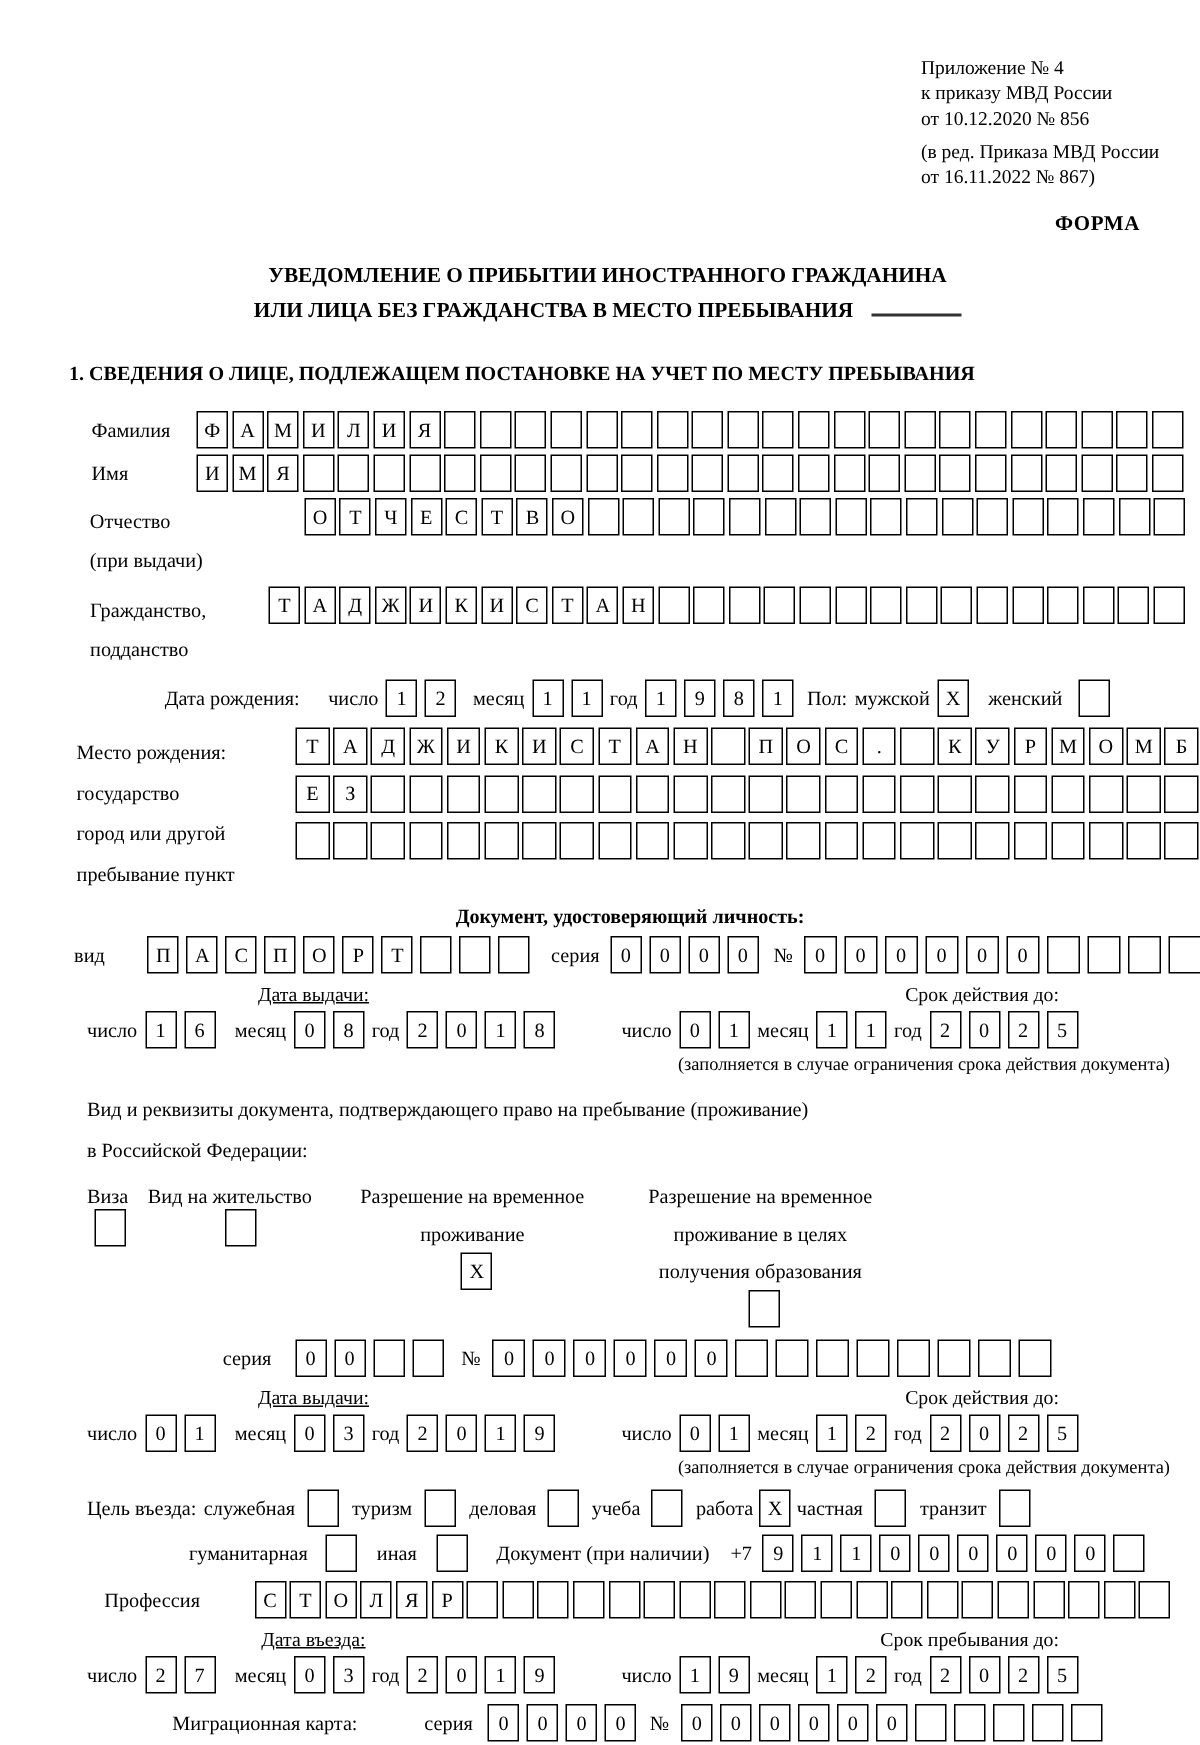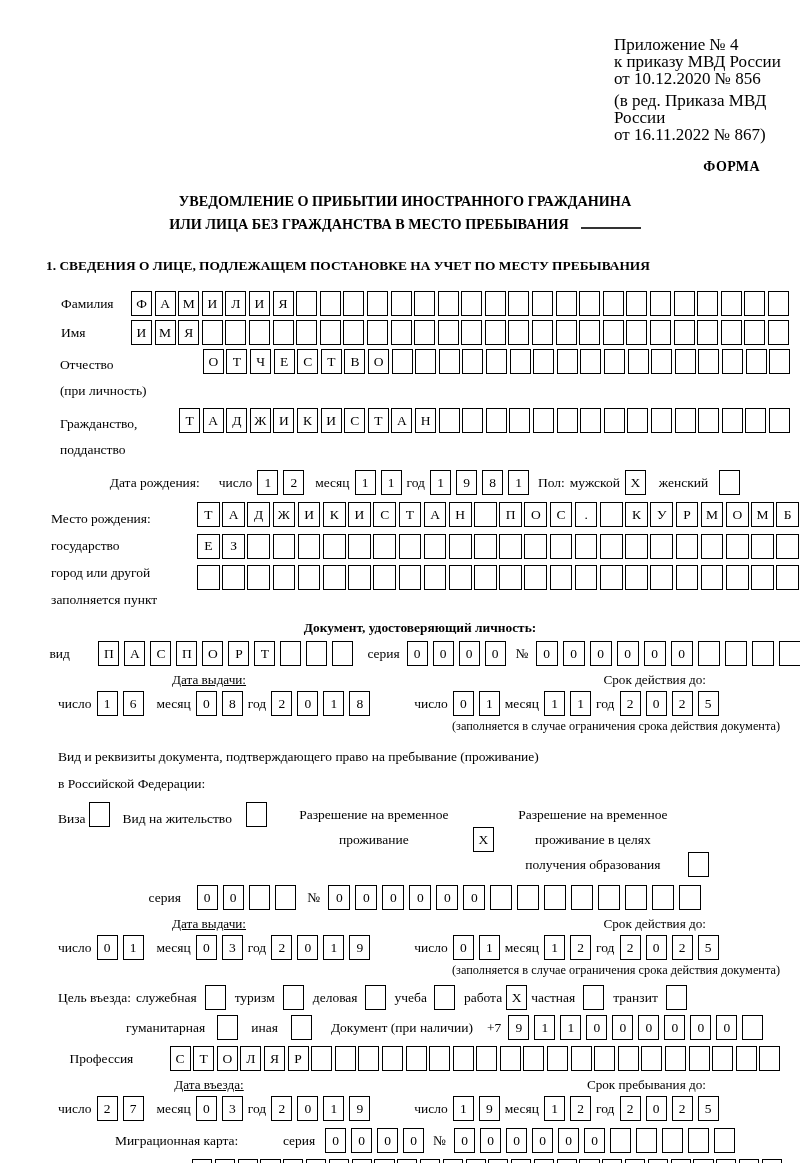--- a/index.html
+++ b/index.html
@@ -5,21 +5,21 @@
   * { box-sizing: border-box; margin: 0; padding: 0; }
   html, body { background: #ffffff; }
   body {
     width: 800px; height: 1163px; margin: 0 auto;
     font-family: "Liberation Serif", "DejaVu Serif", serif;
     color: #000; font-size: 13.5px; overflow: hidden;
   }
   .page { padding: 36px 8px 0 58px; width: 800px; height: 1163px; }
 
   
-  .hdr { margin-left: 556px; line-height: 17px; font-size: 17px; }
+  .hdr { margin-left: 556px; line-height: 17px; font-size: 13px; }
   .hdr .gap { margin-top: 5px; }
   .forma { text-align: right; padding-right: 32px; font-weight: bold; margin-top: 16px; font-size: 14px; letter-spacing: .4px; }
 
   .title { text-align: center; font-weight: bold; font-size: 14.2px; margin-top: 15px; line-height: 23px; margin-left: -40px; }
   .blank-line { display: inline-block; width: 60px; border-bottom: 2px solid #333; margin-left: 12px; }
 
   .sec { font-weight: bold; font-size: 13.4px; margin-top: 22px; margin-left: -12px; }
 
   
   .row { display: flex; align-items: flex-start; margin-top: 4px; justify-content: center; }
@@ -46,21 +46,21 @@
   .datehead { display: flex; margin-top: 6px; font-size: 13.2px; }
   .dh-left { width: 302px; text-align: center; text-decoration: underline; }
   .dh-right { width: 302px; text-align: right; margin-left: 44px; }
   .dright { margin-left: 44px; }
   .note { font-size: 12.3px; margin-top: 3px; text-align: right; padding-right: 12px; }
 
   .intro { margin-top: 9px; line-height: 27px; font-size: 13.5px; }
 
   
   .optrow { display: flex; align-items: flex-start; margin-top: 5px; }
-  .opt { display: flex; align-items: flex-end; }
+  .opt { display: flex; align-items: center; flex-direction: column; }
   .opt .olbl { padding-top: 5px; }
   .center2 { width: 186px; text-align: center; line-height: 25px; padding-top: 0 !important; }
   .center3 { width: 178px; text-align: center; line-height: 25px; padding-top: 0 !important; }
   .cb { margin-top: 0; }
 
   
   .purp { display: flex; align-items: flex-start; margin-top: 7px; }
   .purp .plbl { padding-top: 5px; }
 
   .doc-head { text-align: center; font-weight: bold; margin-top: 7px; font-size: 13.4px; margin-left: -10px; }
@@ -153,21 +153,21 @@
         <span class="cell"></span>
         <span class="cell"></span>
         <span class="cell"></span>
         <span class="cell"></span>
       </div>
   </div>
 
   <div class="row">
     <div class="lbl-stack w143">
       <div>Отчество</div>
-      <div>(при личность)</div>
+      <div>(при выдачи)</div>
     </div>
     <div class="cells">
         <span class="cell">О</span>
         <span class="cell">Т</span>
         <span class="cell">Ч</span>
         <span class="cell">Е</span>
         <span class="cell">С</span>
         <span class="cell">Т</span>
         <span class="cell">В</span>
         <span class="cell">О</span>
@@ -256,21 +256,21 @@
           <span class="cell"></span>
         </span>
     </div>
   </div>
 
   <div class="row" style="margin-top:7px;">
     <div class="lbl-stack w146" style="line-height:27px;">
       <div>Место рождения:</div>
       <div>государство</div>
       <div>город или другой</div>
-      <div>заполняется пункт</div>
+      <div>пребывание пункт</div>
     </div>
     <div class="stack-rows">
       <div class="cells wide">
           <span class="cell">Т</span>
           <span class="cell">А</span>
           <span class="cell">Д</span>
           <span class="cell">Ж</span>
           <span class="cell">И</span>
           <span class="cell">К</span>
           <span class="cell">И</span>

